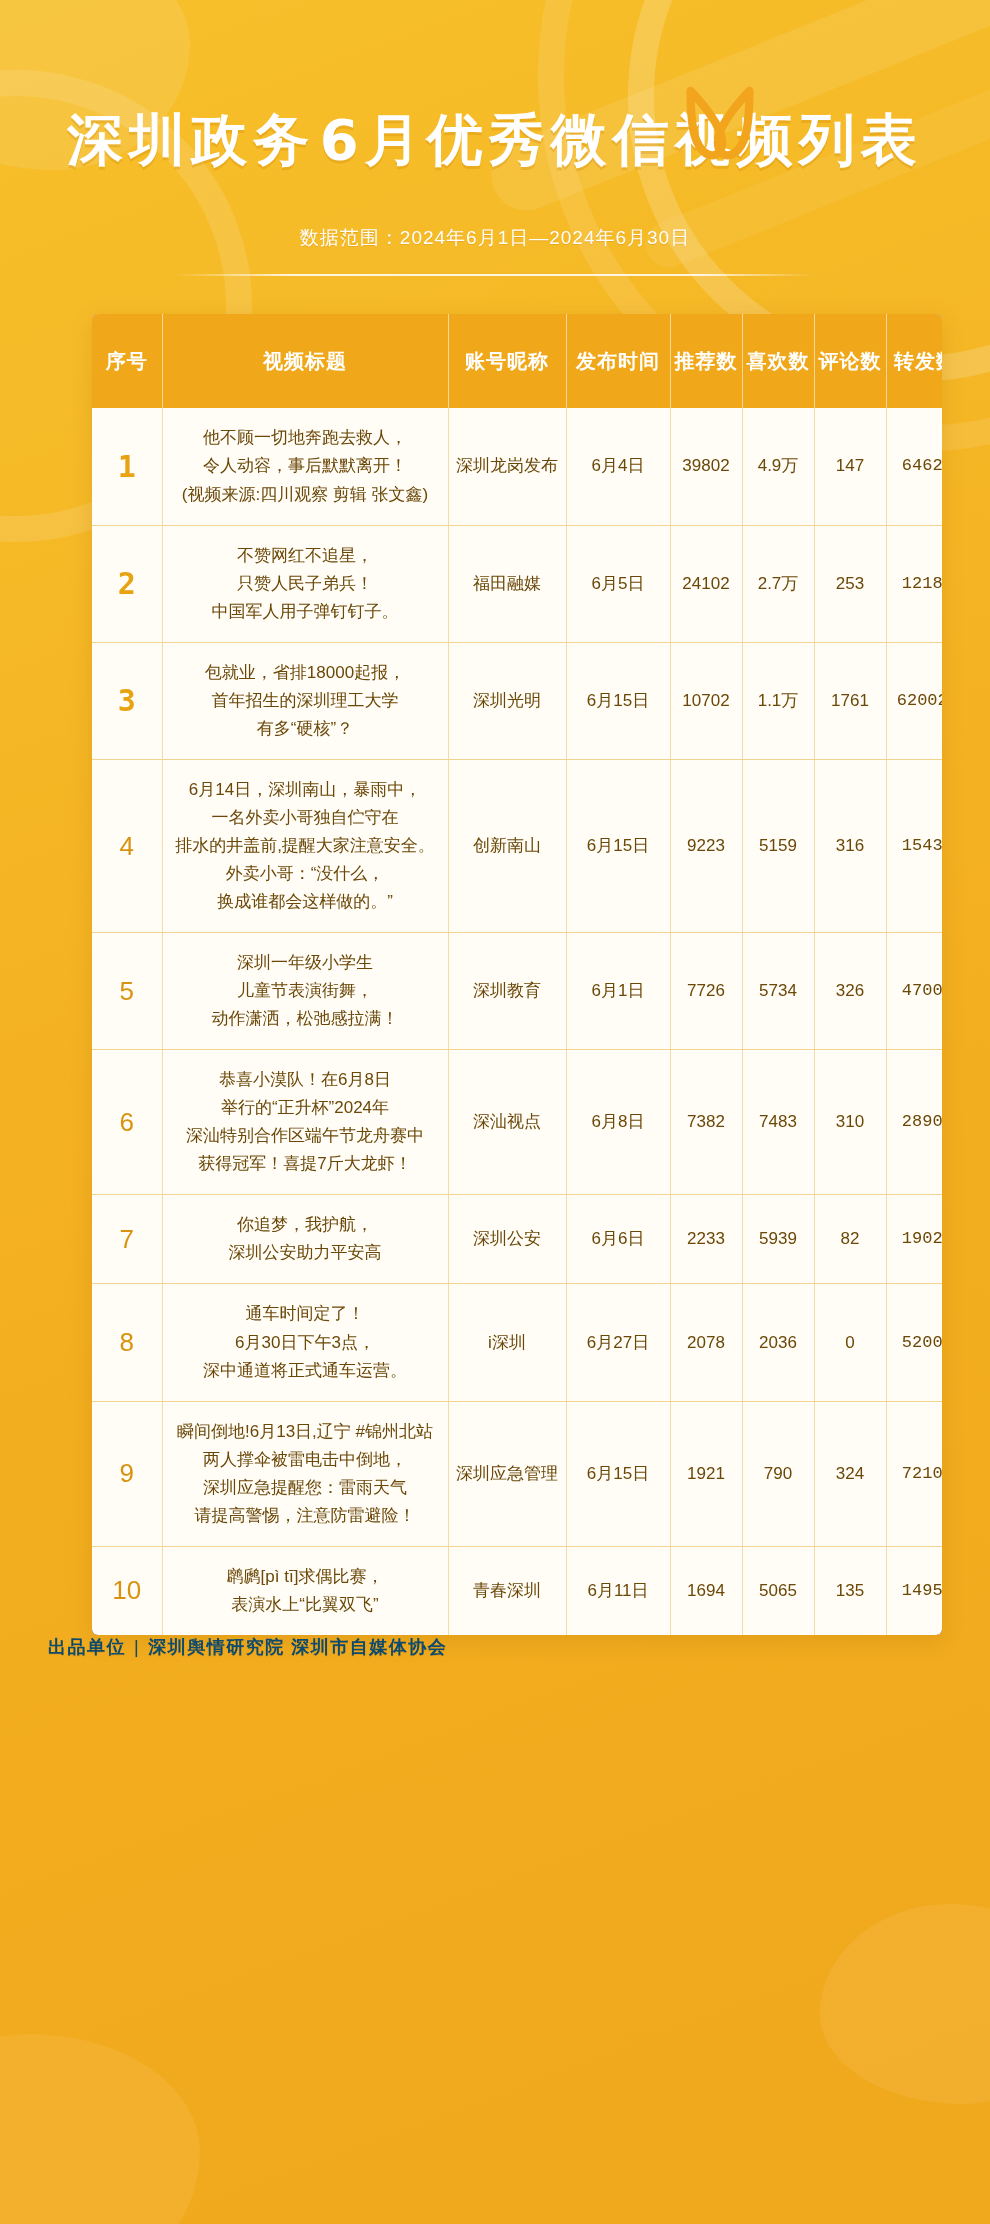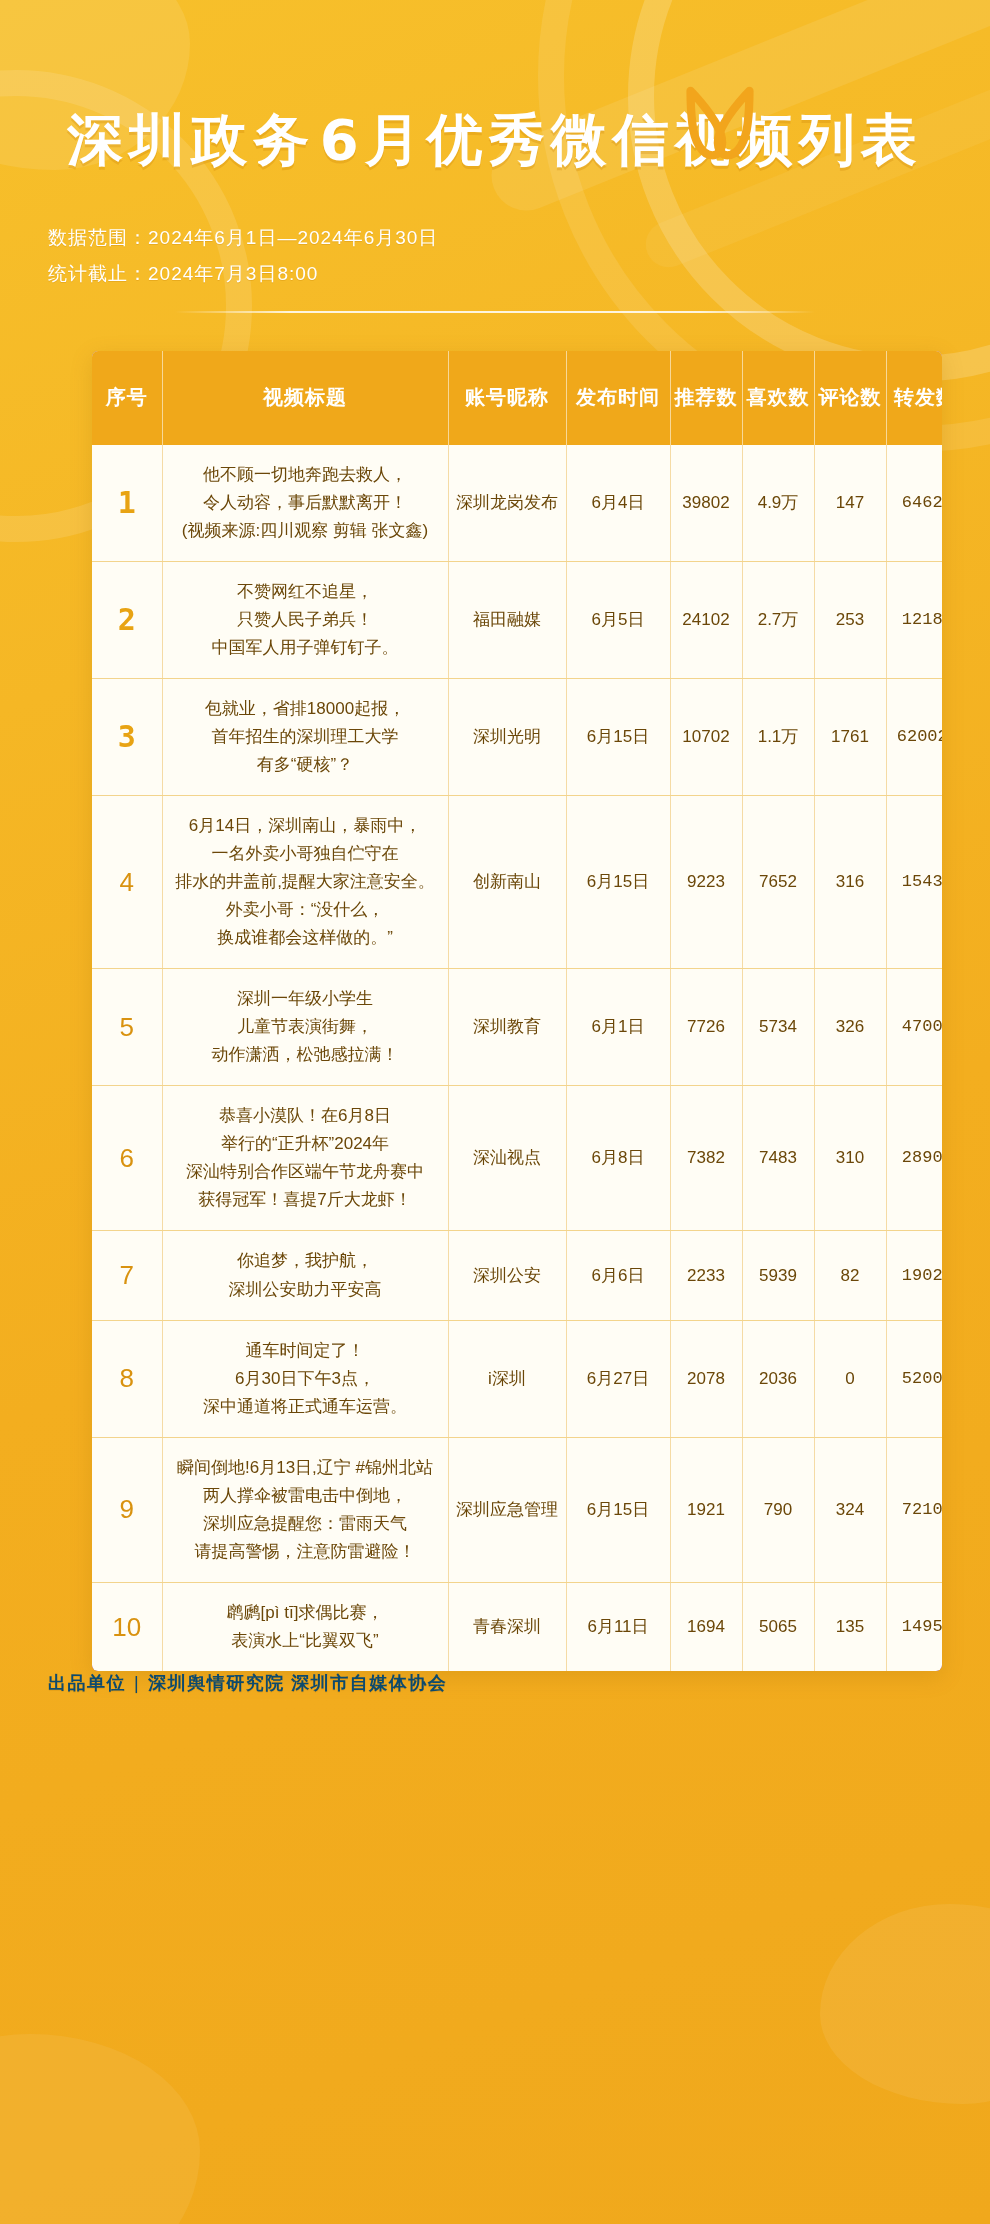--- a/index.html
+++ b/index.html
@@ -102,21 +102,21 @@
     position: absolute;
     right: 176px;
     top: 78px;
     width: 92px;
     height: 92px;
     z-index: 3;
   }
 
   .meta {
     margin-top: 46px;
-    text-align: left;
+    text-align: center;
     color: #ffffff;
     font-size: 19px;
     line-height: 1.9;
     letter-spacing: 1px;
     text-shadow: 0 1px 0 rgba(190,120,0,0.25);
   }
   .meta-divider {
     margin: 18px auto 0;
     width: 640px;
     height: 2px;
@@ -223,21 +223,20 @@
     <svg class="logo-mark" viewBox="0 0 100 100">
       <path d="M18 14 C18 14, 38 34, 48 54 C56 70, 52 84, 42 84 C30 84, 22 68, 20 50 C18 34, 18 20, 18 14 Z" fill="none" stroke="#f2a51c" stroke-width="9" stroke-linecap="round" stroke-linejoin="round"></path>
       <path d="M82 14 C82 14, 62 34, 52 54 C44 70, 48 84, 58 84 C70 84, 78 68, 80 50 C82 34, 82 20, 82 14 Z" fill="none" stroke="#f2a51c" stroke-width="9" stroke-linecap="round" stroke-linejoin="round"></path>
     </svg>
 
     <div class="title-line title-main">深圳政务</div>
     <div class="title-line title-sub">6月优秀微信视频列表</div>
 
     <div class="meta">
       <div>数据范围：2024年6月1日—2024年6月30日</div>
-      <div>统计截止：2024年7月3日8:00</div>
     </div>
     <div class="meta-divider"></div>
   </div>
 
   <div class="card">
     <table class="rank">
       <colgroup>
         <col class="col-idx">
         <col class="col-title">
         <col class="col-acct">
@@ -307,21 +306,21 @@
             <td class="cell-title">
               <div>6月14日，深圳南山，暴雨中，</div>
               <div>一名外卖小哥独自伫守在</div>
               <div>排水的井盖前,提醒大家注意安全。</div>
               <div>外卖小哥：“没什么，</div>
               <div>换成谁都会这样做的。”</div>
             </td>
             <td class="cell-acct">创新南山</td>
             <td class="cell-date">6月15日</td>
             <td class="cell-num">9223</td>
-            <td class="cell-num">7652</td>
+            <td class="cell-num">5159</td>
             <td class="cell-num">316</td>
             <td class="cell-num">1543</td>
           </tr>
           <tr>
             <td><span class="rank-num">5</span></td>
             <td class="cell-title">
               <div>深圳一年级小学生</div>
               <div>儿童节表演街舞，</div>
               <div>动作潇洒，松弛感拉满！</div>
             </td>

